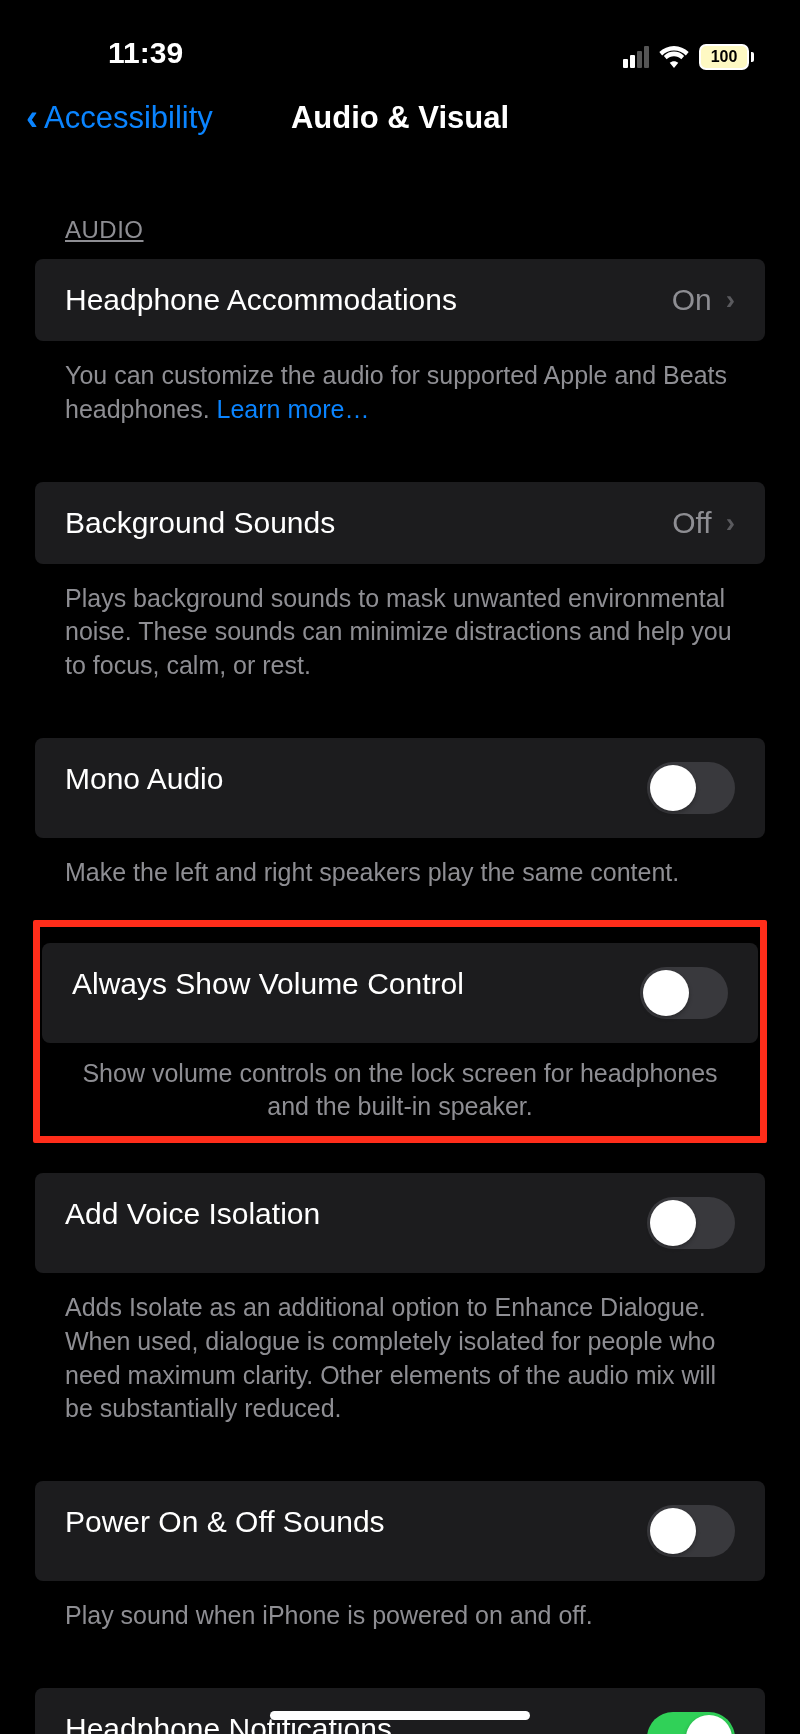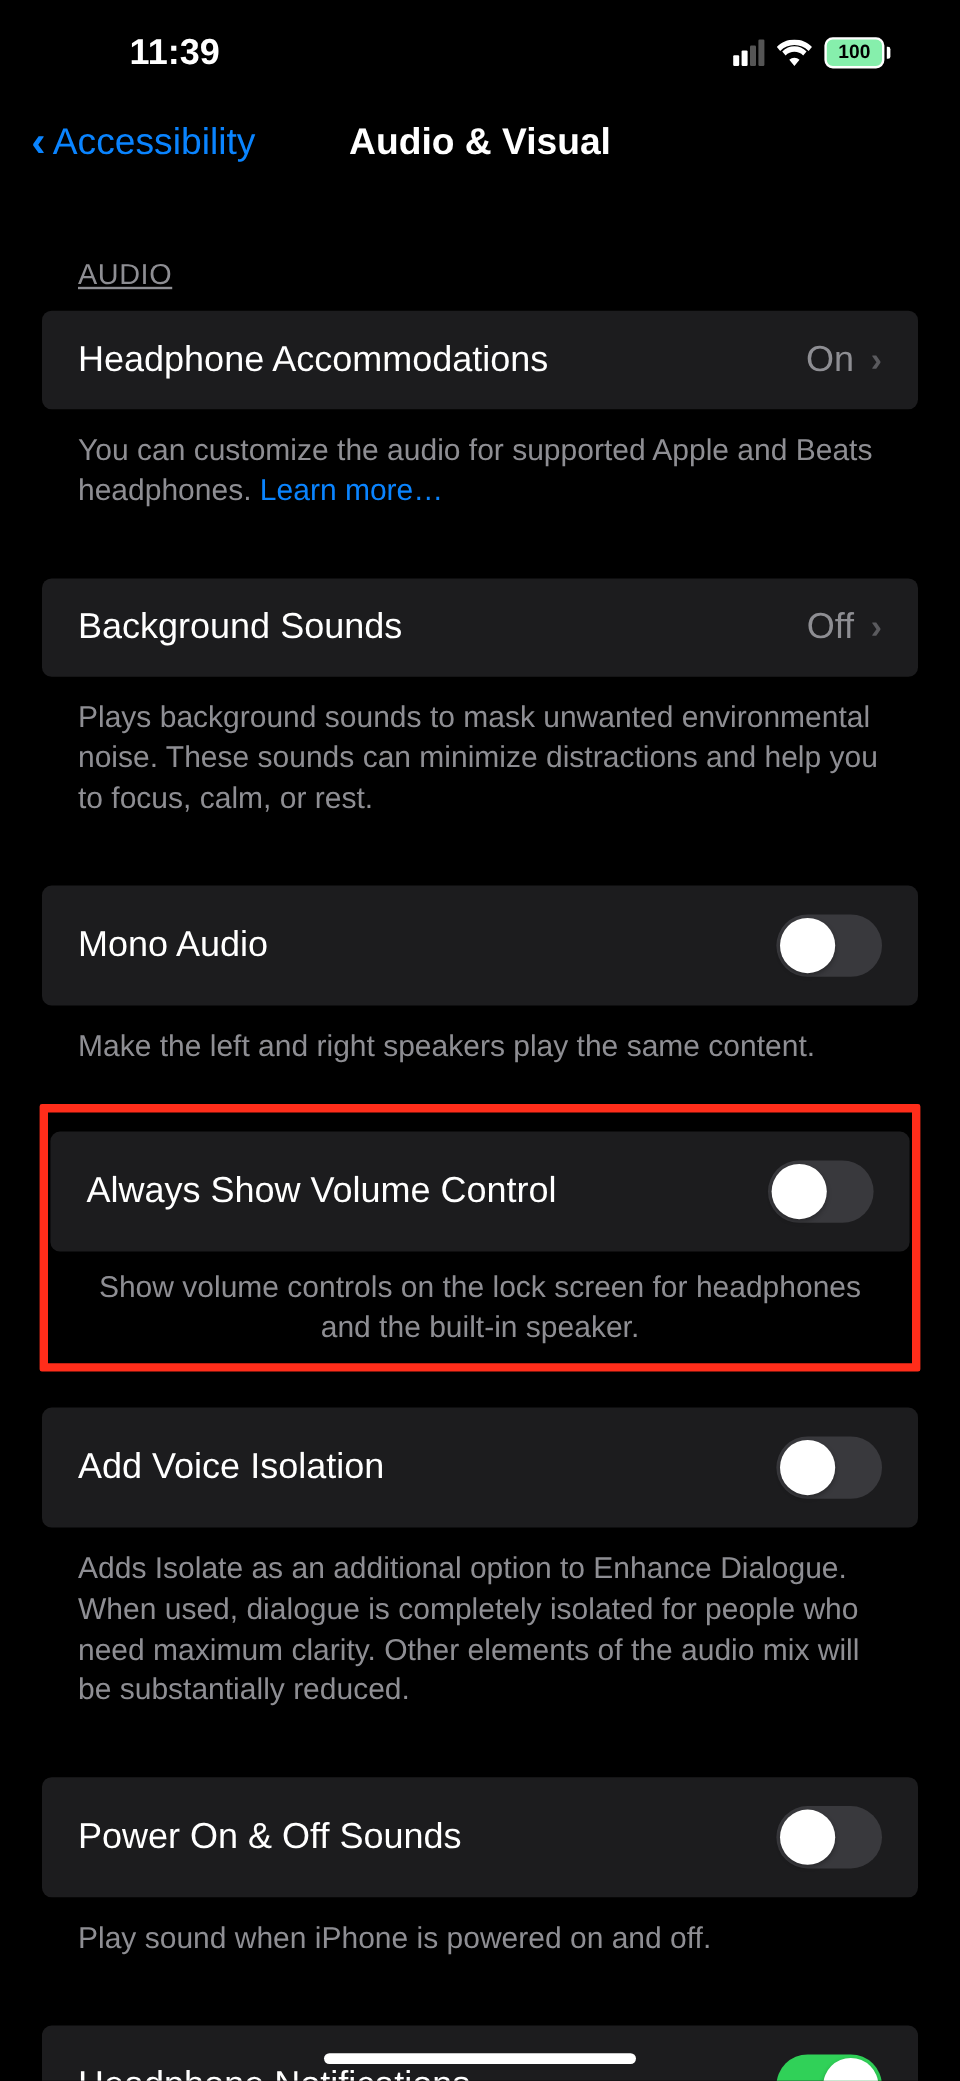--- a/index.html
+++ b/index.html
@@ -7,22 +7,22 @@
       width: 800px;
       height: 1734px;
       background: #000;
       font-family: -apple-system, BlinkMacSystemFont, "Segoe UI", sans-serif;
       color: #fff;
       overflow: hidden;
     }
     .status-bar {
       display: flex;
       justify-content: space-between;
-      align-items: center;
-      padding: 18px 58px 10px 50px;
+      align-items: flex-end;
+      padding: 18px 46px 10px 50px;
       height: 80px;
     }
     .status-time {
       font-size: 30px;
       font-weight: 600;
       margin-left: 58px;
     }
     .status-icons {
       display: flex;
       align-items: center;
@@ -41,21 +41,21 @@
     .battery {
       display: flex;
       align-items: center;
       gap: 2px;
     }
     .battery-body {
       width: 50px;
       height: 26px;
       border: 2px solid #fff;
       border-radius: 7px;
-      background: #86efac;
+      background: #fef9c3;
       display: flex;
       align-items: center;
       justify-content: center;
       font-size: 16px;
       font-weight: 700;
       color: #000;
     }
     .battery-tip {
       width: 3px; height: 10px; background: #fff; border-radius: 0 2px 2px 0;
     }
@@ -87,21 +87,21 @@
       padding: 50px 30px 15px 30px;
       text-transform: uppercase;
       letter-spacing: 0.5px;
       text-decoration: underline;
     }
     .row {
       background: #1c1c1e;
       border-radius: 8px;
       padding: 24px 30px;
       display: flex;
-      align-items: center;
+      align-items: flex-start;
       justify-content: space-between;
     }
     .row-label {
       font-size: 30px;
       color: #fff;
       font-weight: 400;
     }
     .row-value-group {
       display: flex;
       align-items: center;

